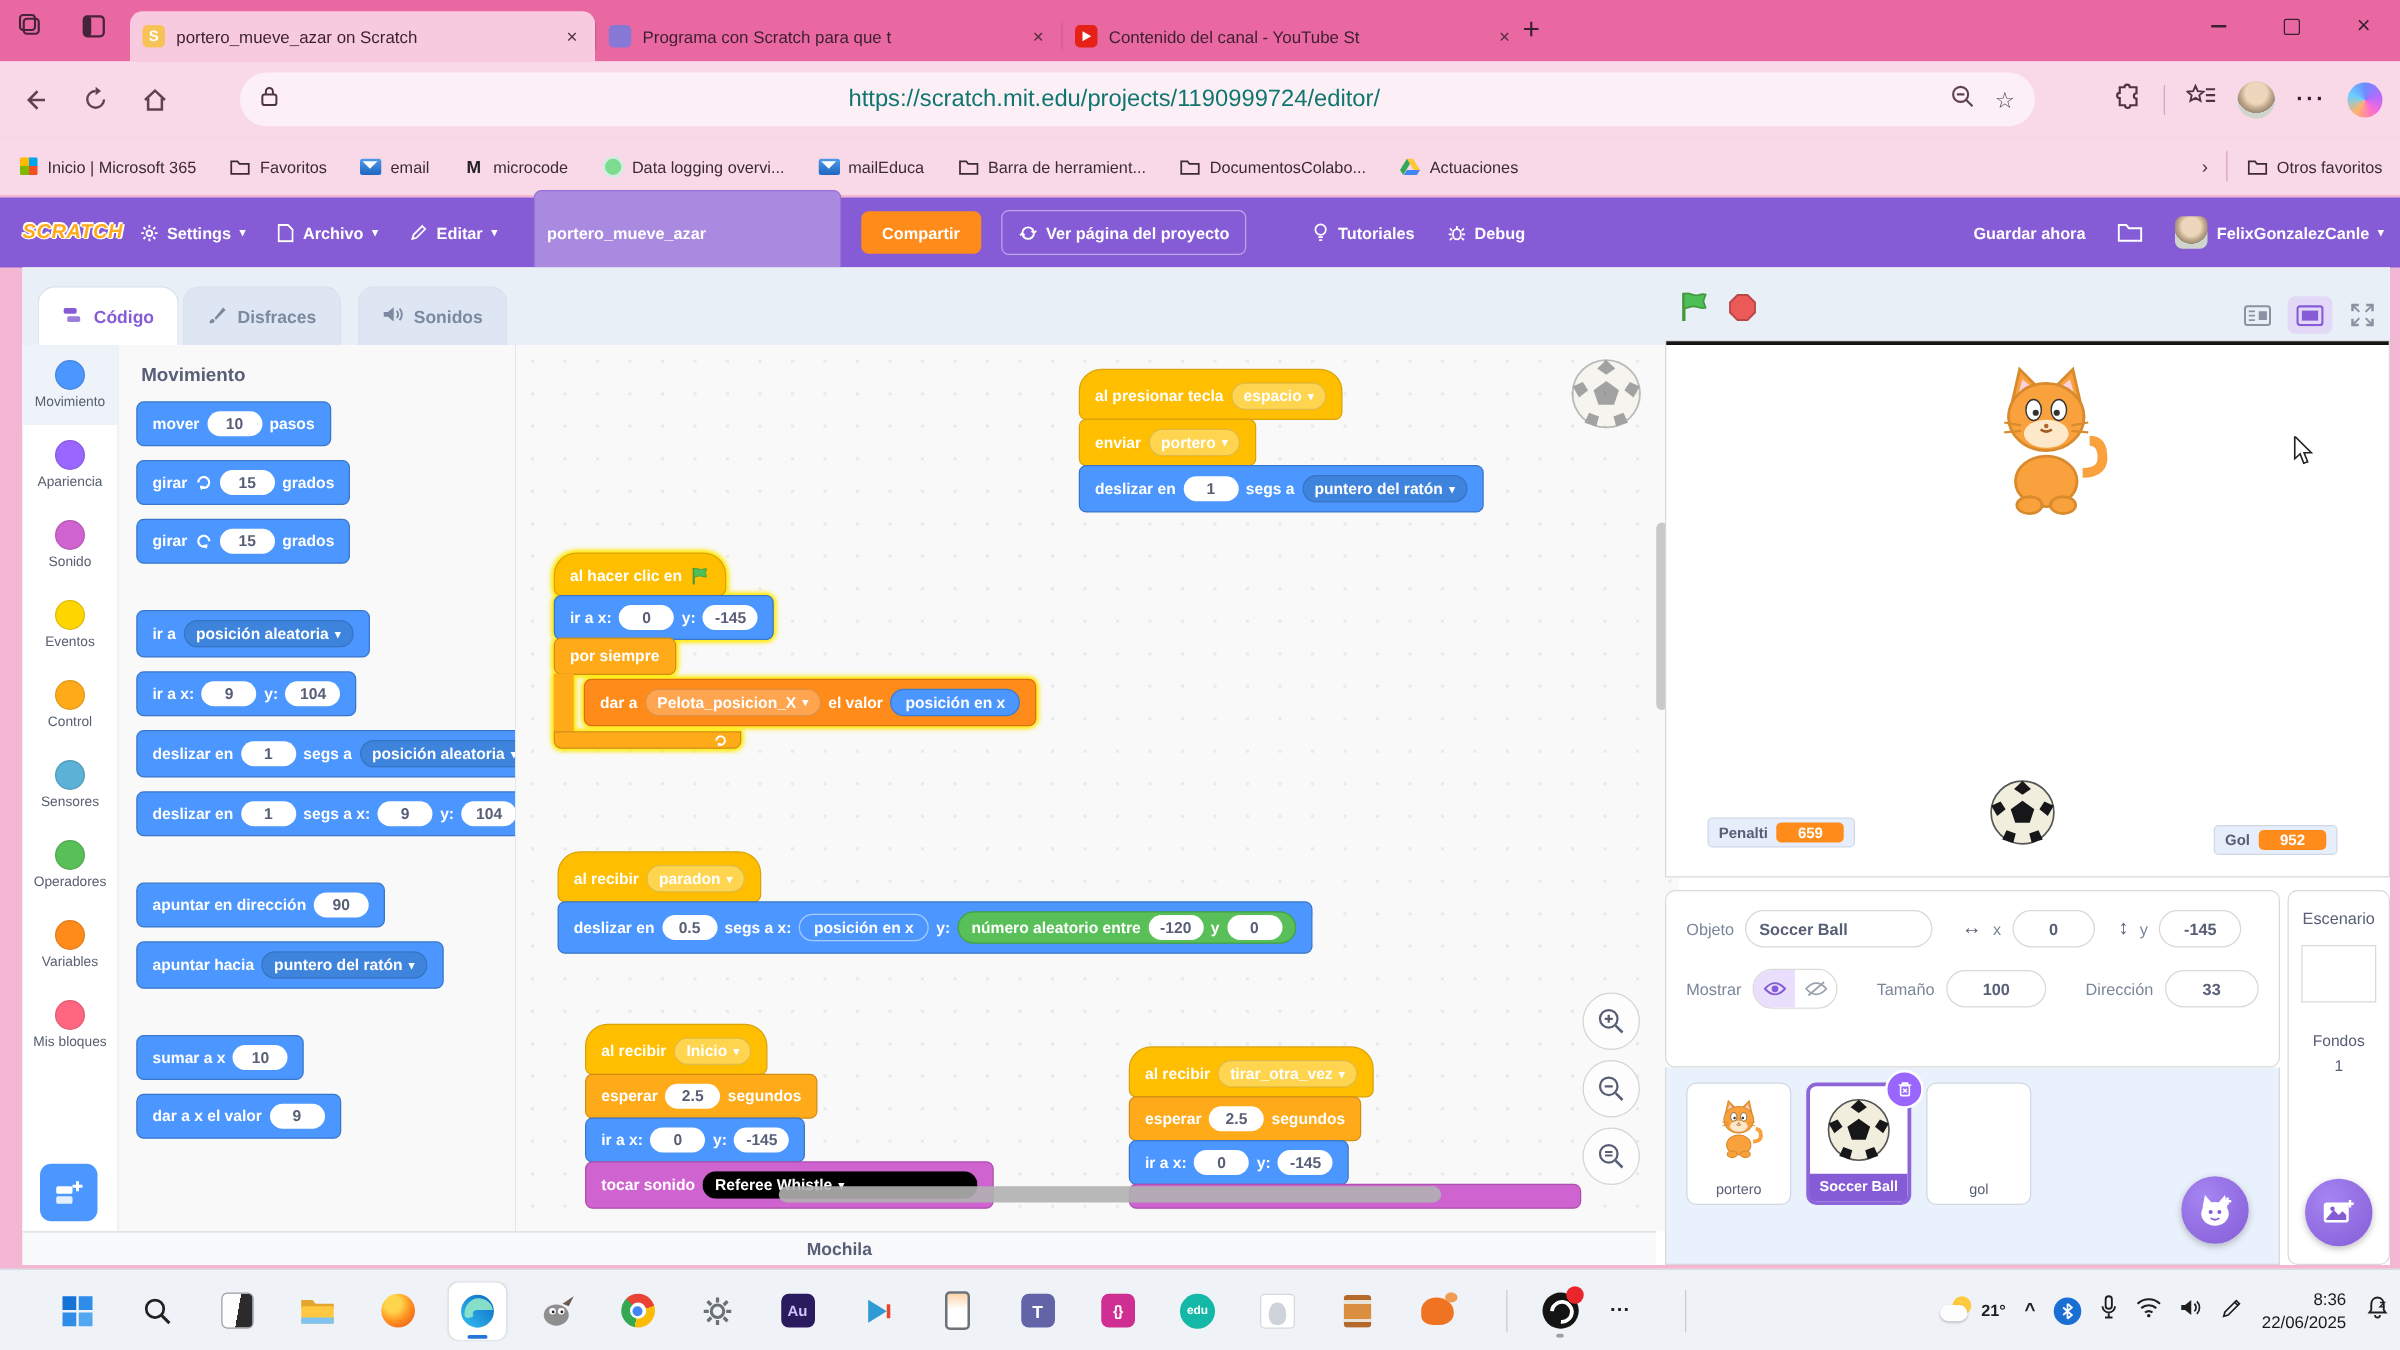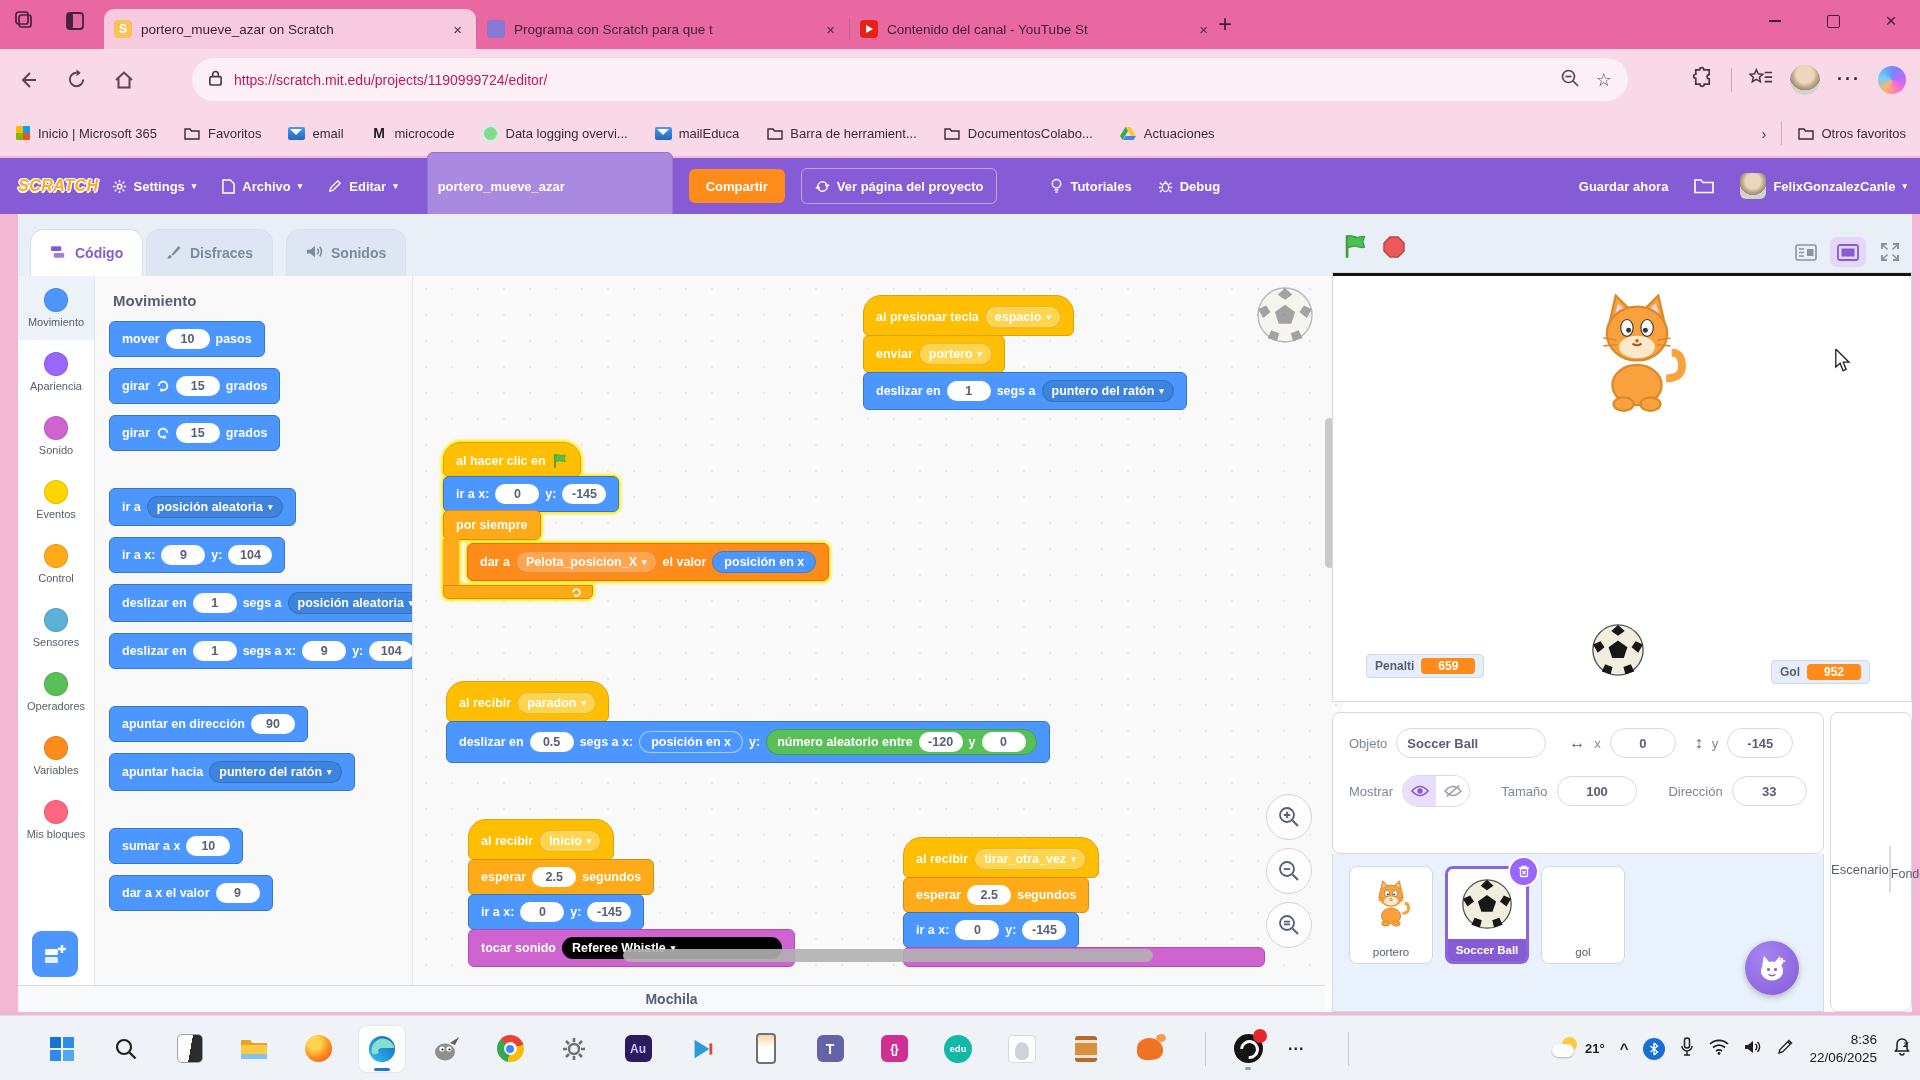--- a/index.html
+++ b/index.html
@@ -25,21 +25,21 @@
   .newtab{position:absolute;left:1218px;top:10px;font-size:24px;color:#3b1f31;font-weight:400;}
   .wctrls{position:absolute;right:0;top:0;height:42px;display:flex;}
   .wbtn{width:58px;display:flex;align-items:center;justify-content:center;color:#3b1f31;}
   .minline{width:12px;height:2px;background:#3b1f31;}
   .maxsq{width:11px;height:11px;border:1.6px solid #3b1f31;border-radius:2px;}
   .closex{font-size:19px;}
   .toolbar{position:absolute;left:0;top:49px;width:1920px;height:61px;background:#f9d9e8;display:flex;align-items:center;}
   .navic{width:40px;height:40px;margin-left:8px;display:flex;align-items:center;justify-content:center;color:#5f4150;}
   .address{position:absolute;left:192px;top:9px;width:1436px;height:43px;border-radius:22px;background:#fdeff6;
            display:flex;align-items:center;padding:0 16px;gap:11px;box-sizing:border-box;}
-  .url{font-size:14px;color:#be185d;flex:1;white-space:nowrap;overflow:hidden;}
+  .url{font-size:19px;color:#0f766e;flex:1;white-space:nowrap;overflow:hidden;text-align:center;}
   .addr-right{display:flex;align-items:center;gap:16px;color:#5f4150;}
   .star{font-size:18px;color:#574250;}
   .tb-right{position:absolute;right:14px;top:9px;height:43px;display:flex;align-items:center;gap:17px;color:#4e3442;}
   .vsep{width:1px;height:24px;background:#d6a4bd;}
   .avatar{width:30px;height:30px;border-radius:50%;flex:none;
      background:radial-gradient(circle at 50% 32%,#ecd7bd 0 34%,#c4ab8d 48%,#9b8a77 62%,#cfd4cd 63%);}
   .copilot{width:28px;height:28px;border-radius:50%;
      background:conic-gradient(#6b8cff,#b16bff,#ff6bd3,#ffb36b,#6bd0ff,#6b8cff);}
   .dots{font-size:18px;letter-spacing:2px;color:#3b1f31;font-weight:700;}
   .bookmarks{position:absolute;left:0;top:110px;width:1920px;height:46px;background:#f9d9e8;display:flex;
@@ -147,21 +147,21 @@
   .spcard.sel{border:3px solid #8c66d9;}
   .spthumb{flex:1;display:flex;align-items:center;justify-content:center;}
   .spname{height:22px;display:flex;align-items:center;justify-content:center;font-size:11.5px;color:#575e75;}
   .spcard.sel .spname{background:#855cd6;color:#fff;border-radius:0 0 4px 4px;font-weight:700;}
   .trashbadge{position:absolute;right:-13px;top:-13px;width:27px;height:27px;border-radius:50%;background:#9966ff;
               border:2px solid #fff;display:flex;align-items:center;justify-content:center;}
   .addbtn{position:absolute;width:54px;height:54px;border-radius:50%;
           background:radial-gradient(circle at 35% 30%,#a585f2,#855cd6);box-shadow:0 2px 6px rgba(0,0,0,.25);
           display:flex;align-items:center;justify-content:center;}
   .escol{position:absolute;left:1830px;top:712px;width:82px;height:300px;background:#fff;border:1px solid #d9d9d9;
-         border-radius:8px;box-sizing:border-box;display:flex;flex-direction:row;align-items:center;z-index:2;}
+         border-radius:8px;box-sizing:border-box;display:flex;flex-direction:column;align-items:center;z-index:2;}
   .estitle{margin-top:14px;font-size:13px;color:#575e75;}
   .esthumb{margin-top:14px;width:58px;height:44px;border:1px solid #d9d9d9;background:#fff;}
   .eslbl{margin-top:24px;font-size:12.5px;color:#575e75;}
   .escount{margin-top:6px;font-size:12.5px;color:#575e75;}
   
   .taskbar{position:absolute;left:0;top:1015px;width:1920px;height:65px;background:#eff2f7;border-top:1px solid #d8dce3;box-sizing:border-box;}
   .tbrow{position:absolute;left:30px;top:0;height:65px;display:flex;align-items:center;}
   .tbi{width:64px;height:48px;display:flex;align-items:center;justify-content:center;position:relative;}
   .tbi .appbox{display:flex;align-items:center;justify-content:center;}
   .tbi.active .holder{background:#fff;border-radius:8px;width:46px;height:46px;display:flex;align-items:center;justify-content:center;box-shadow:0 0 2px rgba(0,0,0,.15);}

